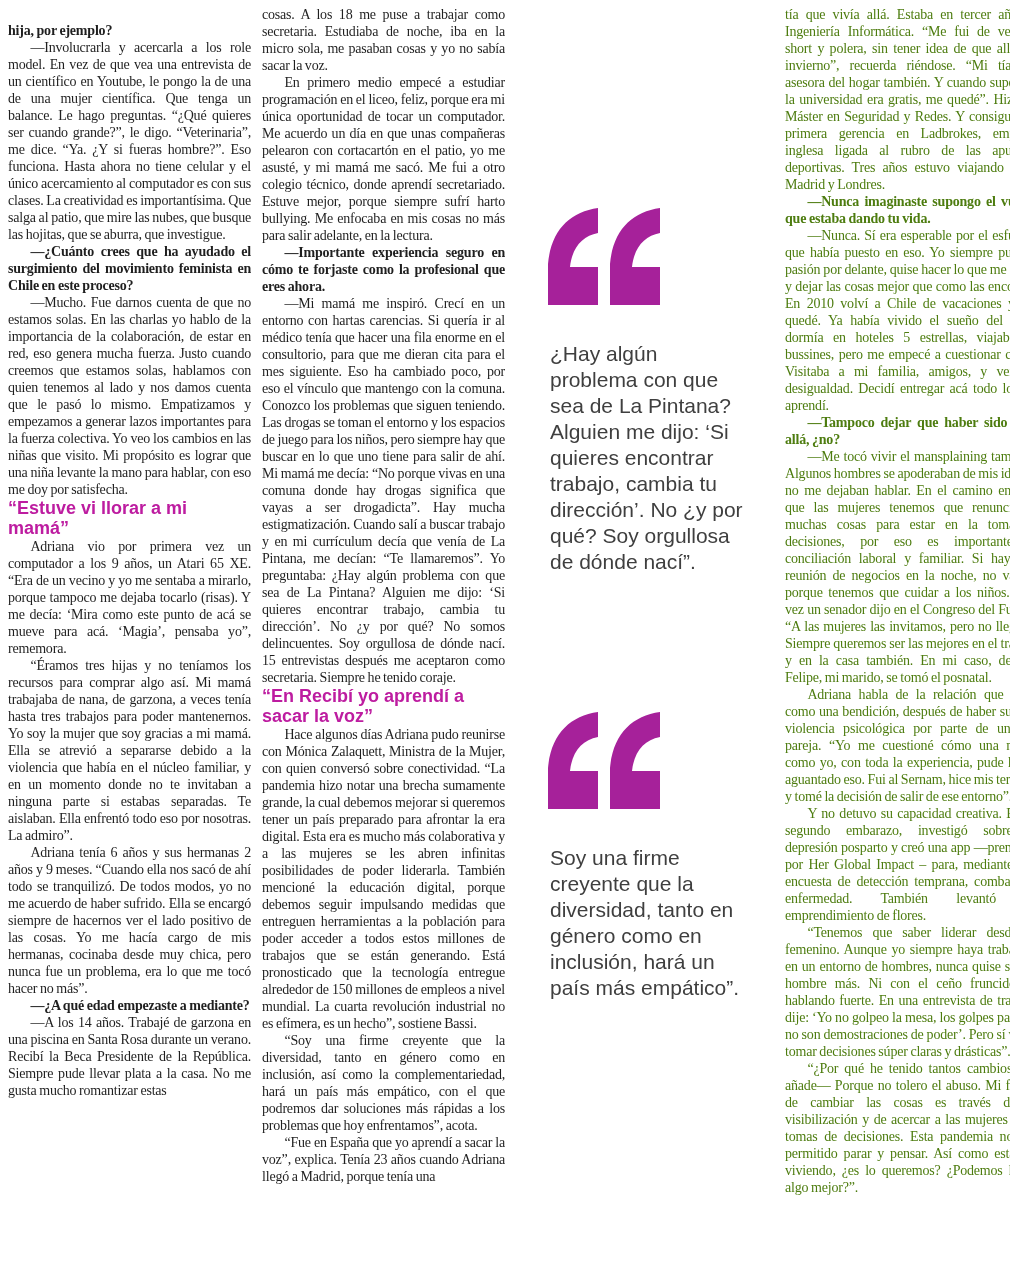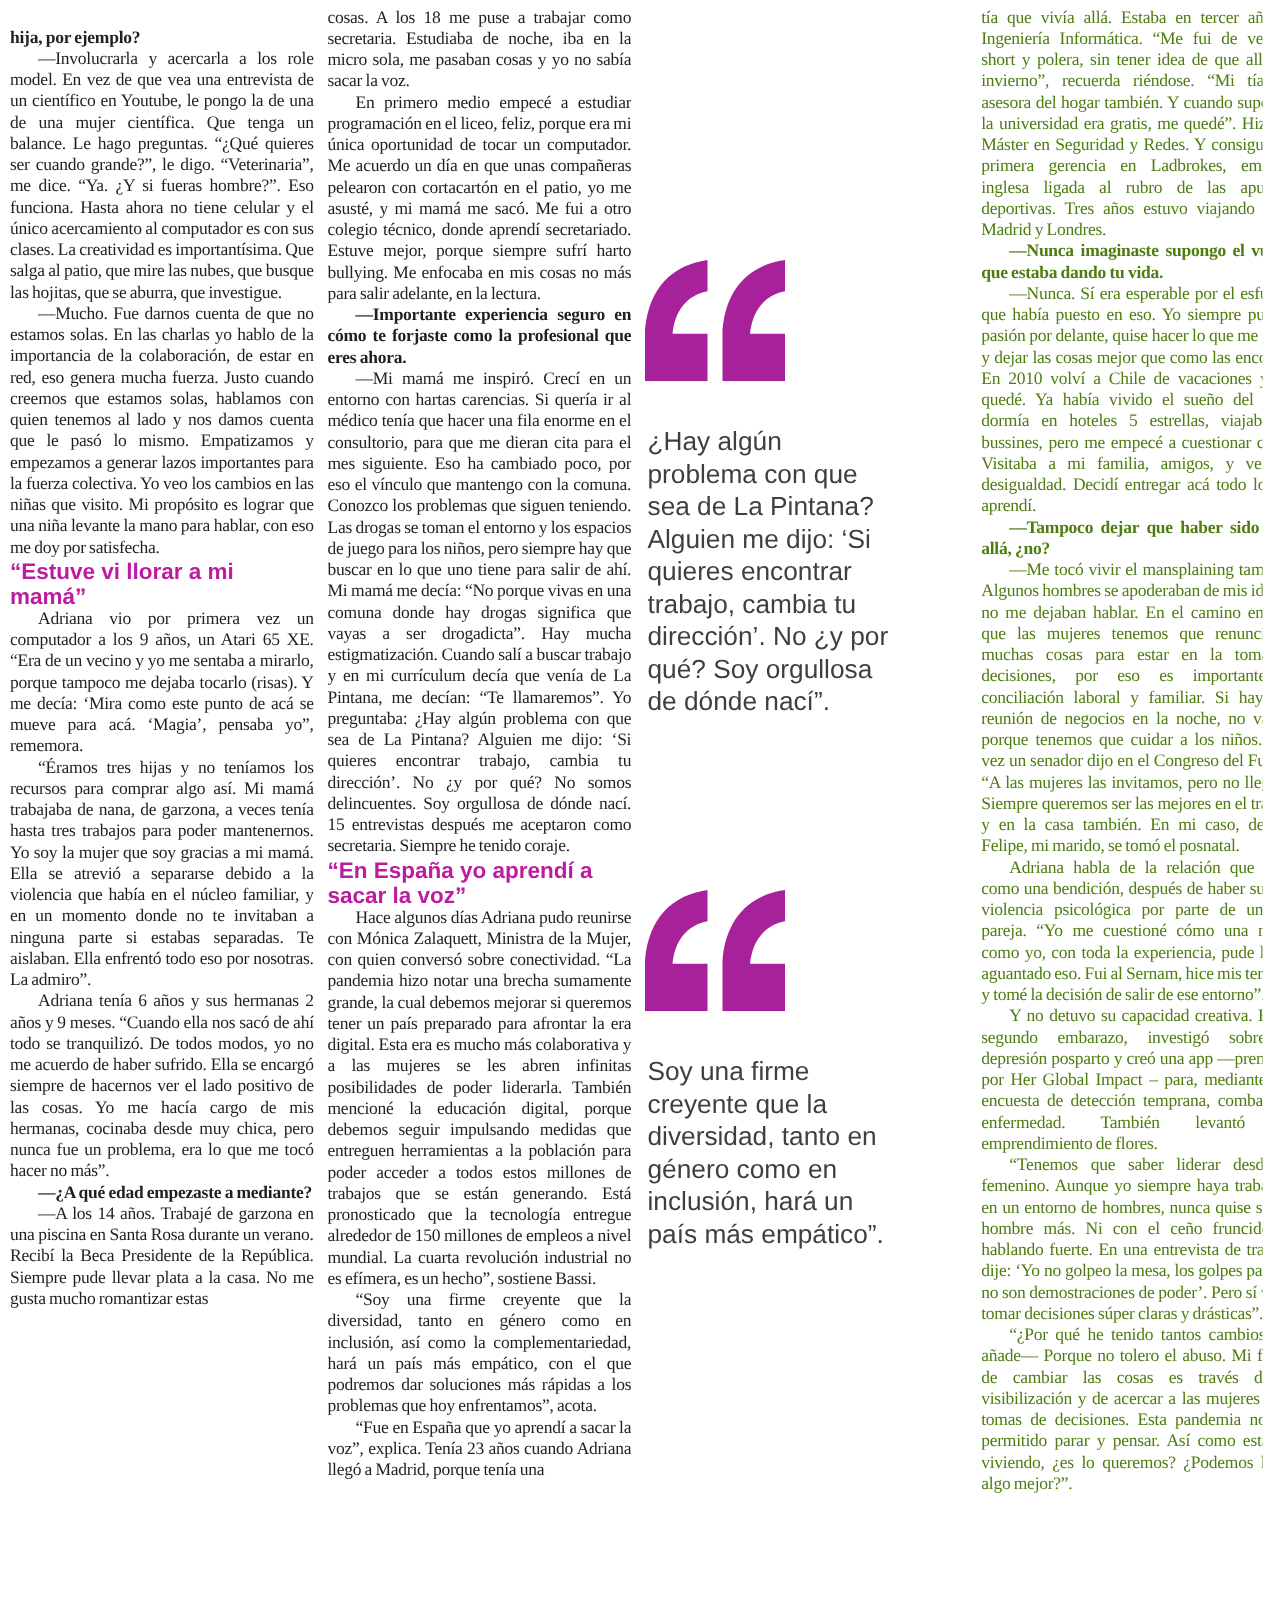--- a/index.html
+++ b/index.html
@@ -38,55 +38,56 @@
     font-family: "Liberation Sans", sans-serif;
     font-weight: bold;
     font-size: 18px;
     line-height: 20px;
     margin: 13px 0 6px 0;
     text-align: left;
   }
 
   .pull-quote {
     position: absolute;
-    left: 516px;
+    left: 548px;
     width: 202px;
   }
   #pull-quote-1 { top: 208px; }
   #pull-quote-2 { top: 712px; }
   .pq-glyph { display: block; }
   .pq-text {
     font-family: "Liberation Sans", sans-serif;
     font-size: 21px;
     line-height: 26px;
     color: #3f3f3f;
     margin: 36px 0 0 2px;
     text-align: left;
   }
 </style>
 </head>
 <body>
 
 <div id="col1" class="col" style="color: rgb(31, 31, 31);">
     <p class="blk-lead">hija, por ejemplo?</p>
     <p class="blk-para">—Involucrarla y acercarla a los role model. En vez de que vea una entrevista de un científico en Youtube, le pongo la de una de una mujer científica. Que tenga un balance. Le hago preguntas. “¿Qué quieres ser cuando grande?”, le digo. “Veterinaria”, me dice. “Ya. ¿Y si fueras hombre?”. Eso funciona. Hasta ahora no tiene celular y el único acercamiento al computador es con sus clases. La creatividad es importantísima. Que salga al patio, que mire las nubes, que busque las hojitas, que se aburra, que investigue.</p>
+    <p class="blk-question">—¿Cuánto crees que ha ayudado el surgimiento del movimiento feminista en Chile en este proceso?</p>
     <p class="blk-para">—Mucho. Fue darnos cuenta de que no estamos solas. En las charlas yo hablo de la importancia de la colaboración, de estar en red, eso genera mucha fuerza. Justo cuando creemos que estamos solas, hablamos con quien tenemos al lado y nos damos cuenta que le pasó lo mismo. Empatizamos y empezamos a generar lazos importantes para la fuerza colectiva. Yo veo los cambios en las niñas que visito. Mi propósito es lograr que una niña levante la mano para hablar, con eso me doy por satisfecha.</p>
     <h3 class="blk-heading" style="color: rgb(189, 28, 160);">“Estuve vi llorar a mi mamá”</h3>
     <p class="blk-para">Adriana vio por primera vez un computador a los 9 años, un Atari 65 XE. “Era de un vecino y yo me sentaba a mirarlo, porque tampoco me dejaba tocarlo (risas). Y me decía: ‘Mira como este punto de acá se mueve para acá. ‘Magia’, pensaba yo”, rememora.</p>
     <p class="blk-para">“Éramos tres hijas y no teníamos los recursos para comprar algo así. Mi mamá trabajaba de nana, de garzona, a veces tenía hasta tres trabajos para poder mantenernos. Yo soy la mujer que soy gracias a mi mamá. Ella se atrevió a separarse debido a la violencia que había en el núcleo familiar, y en un momento donde no te invitaban a ninguna parte si estabas separadas. Te aislaban. Ella enfrentó todo eso por nosotras. La admiro”.</p>
     <p class="blk-para">Adriana tenía 6 años y sus hermanas 2 años y 9 meses. “Cuando ella nos sacó de ahí todo se tranquilizó. De todos modos, yo no me acuerdo de haber sufrido. Ella se encargó siempre de hacernos ver el lado positivo de las cosas. Yo me hacía cargo de mis hermanas, cocinaba desde muy chica, pero nunca fue un problema, era lo que me tocó hacer no más”.</p>
     <p class="blk-question">—¿A qué edad empezaste a mediante?</p>
     <p class="blk-para">—A los 14 años. Trabajé de garzona en una piscina en Santa Rosa durante un verano. Recibí la Beca Presidente de la República. Siempre pude llevar plata a la casa. No me gusta mucho romantizar estas</p>
   </div>
 <div id="col2" class="col" style="color: rgb(31, 31, 31);">
     <p class="blk-cont">cosas. A los 18 me puse a trabajar como secretaria. Estudiaba de noche, iba en la micro sola, me pasaban cosas y yo no sabía sacar la voz.</p>
     <p class="blk-para">En primero medio empecé a estudiar programación en el liceo, feliz, porque era mi única oportunidad de tocar un computador. Me acuerdo un día en que unas compañeras pelearon con cortacartón en el patio, yo me asusté, y mi mamá me sacó. Me fui a otro colegio técnico, donde aprendí secretariado. Estuve mejor, porque siempre sufrí harto bullying. Me enfocaba en mis cosas no más para salir adelante, en la lectura.</p>
     <p class="blk-question">—Importante experiencia seguro en cómo te forjaste como la profesional que eres ahora.</p>
     <p class="blk-para">—Mi mamá me inspiró. Crecí en un entorno con hartas carencias. Si quería ir al médico tenía que hacer una fila enorme en el consultorio, para que me dieran cita para el mes siguiente. Eso ha cambiado poco, por eso el vínculo que mantengo con la comuna. Conozco los problemas que siguen teniendo. Las drogas se toman el entorno y los espacios de juego para los niños, pero siempre hay que buscar en lo que uno tiene para salir de ahí. Mi mamá me decía: “No porque vivas en una comuna donde hay drogas significa que vayas a ser drogadicta”. Hay mucha estigmatización. Cuando salí a buscar trabajo y en mi currículum decía que venía de La Pintana, me decían: “Te llamaremos”. Yo preguntaba: ¿Hay algún problema con que sea de La Pintana? Alguien me dijo: ‘Si quieres encontrar trabajo, cambia tu dirección’. No ¿y por qué? No somos delincuentes. Soy orgullosa de dónde nací. 15 entrevistas después me aceptaron como secretaria. Siempre he tenido coraje.</p>
-    <h3 class="blk-heading" style="color: rgb(189, 28, 160);">“En España yo aprendí a sacar la voz”</h3>
+    <h3 class="blk-heading" style="color: rgb(189, 28, 160);">“En Recibí yo aprendí a sacar la voz”</h3>
     <p class="blk-para">Hace algunos días Adriana pudo reunirse con Mónica Zalaquett, Ministra de la Mujer, con quien conversó sobre conectividad. “La pandemia hizo notar una brecha sumamente grande, la cual debemos mejorar si queremos tener un país preparado para afrontar la era digital. Esta era es mucho más colaborativa y a las mujeres se les abren infinitas posibilidades de poder liderarla. También mencioné la educación digital, porque debemos seguir impulsando medidas que entreguen herramientas a la población para poder acceder a todos estos millones de trabajos que se están generando. Está pronosticado que la tecnología entregue alrededor de 150 millones de empleos a nivel mundial. La cuarta revolución industrial no es efímera, es un hecho”, sostiene Bassi.</p>
     <p class="blk-para">“Soy una firme creyente que la diversidad, tanto en género como en inclusión, así como la complementariedad, hará un país más empático, con el que podremos dar soluciones más rápidas a los problemas que hoy enfrentamos”, acota.</p>
     <p class="blk-para">“Fue en España que yo aprendí a sacar la voz”, explica. Tenía 23 años cuando Adriana llegó a Madrid, porque tenía una</p>
   </div>
 <div id="col3" class="col" style="color: #4d7c0f; margin-left: 34px;">
     <p class="blk-cont">tía que vivía allá. Estaba en tercer año de Ingeniería Informática. “Me fui de verano, short y polera, sin tener idea de que allá era invierno”, recuerda riéndose. “Mi tía era asesora del hogar también. Y cuando supe que la universidad era gratis, me quedé”. Hizo un Máster en Seguridad y Redes. Y consiguió su primera gerencia en Ladbrokes, empresa inglesa ligada al rubro de las apuestas deportivas. Tres años estuvo viajando entre Madrid y Londres.</p>
     <p class="blk-question">—Nunca imaginaste supongo el vuelco que estaba dando tu vida.</p>
     <p class="blk-para">—Nunca. Sí era esperable por el esfuerzo que había puesto en eso. Yo siempre puse la pasión por delante, quise hacer lo que me gusta y dejar las cosas mejor que como las encontré. En 2010 volví a Chile de vacaciones y me quedé. Ya había vivido el sueño del Pibe, dormía en hoteles 5 estrellas, viajaba en bussines, pero me empecé a cuestionar cosas. Visitaba a mi familia, amigos, y veía la desigualdad. Decidí entregar acá todo lo que aprendí.</p>
     <p class="blk-question">—Tampoco dejar que haber sido fácil allá, ¿no?</p>
     <p class="blk-para">—Me tocó vivir el mansplaining también. Algunos hombres se apoderaban de mis ideas o no me dejaban hablar. En el camino entendí que las mujeres tenemos que renunciar a muchas cosas para estar en la toma de decisiones, por eso es importante la conciliación laboral y familiar. Si hay una reunión de negocios en la noche, no vamos porque tenemos que cuidar a los niños. Una vez un senador dijo en el Congreso del Futuro: “A las mujeres las invitamos, pero no llegan”. Siempre queremos ser las mejores en el trabajo y en la casa también. En mi caso, delego. Felipe, mi marido, se tomó el posnatal.</p>

